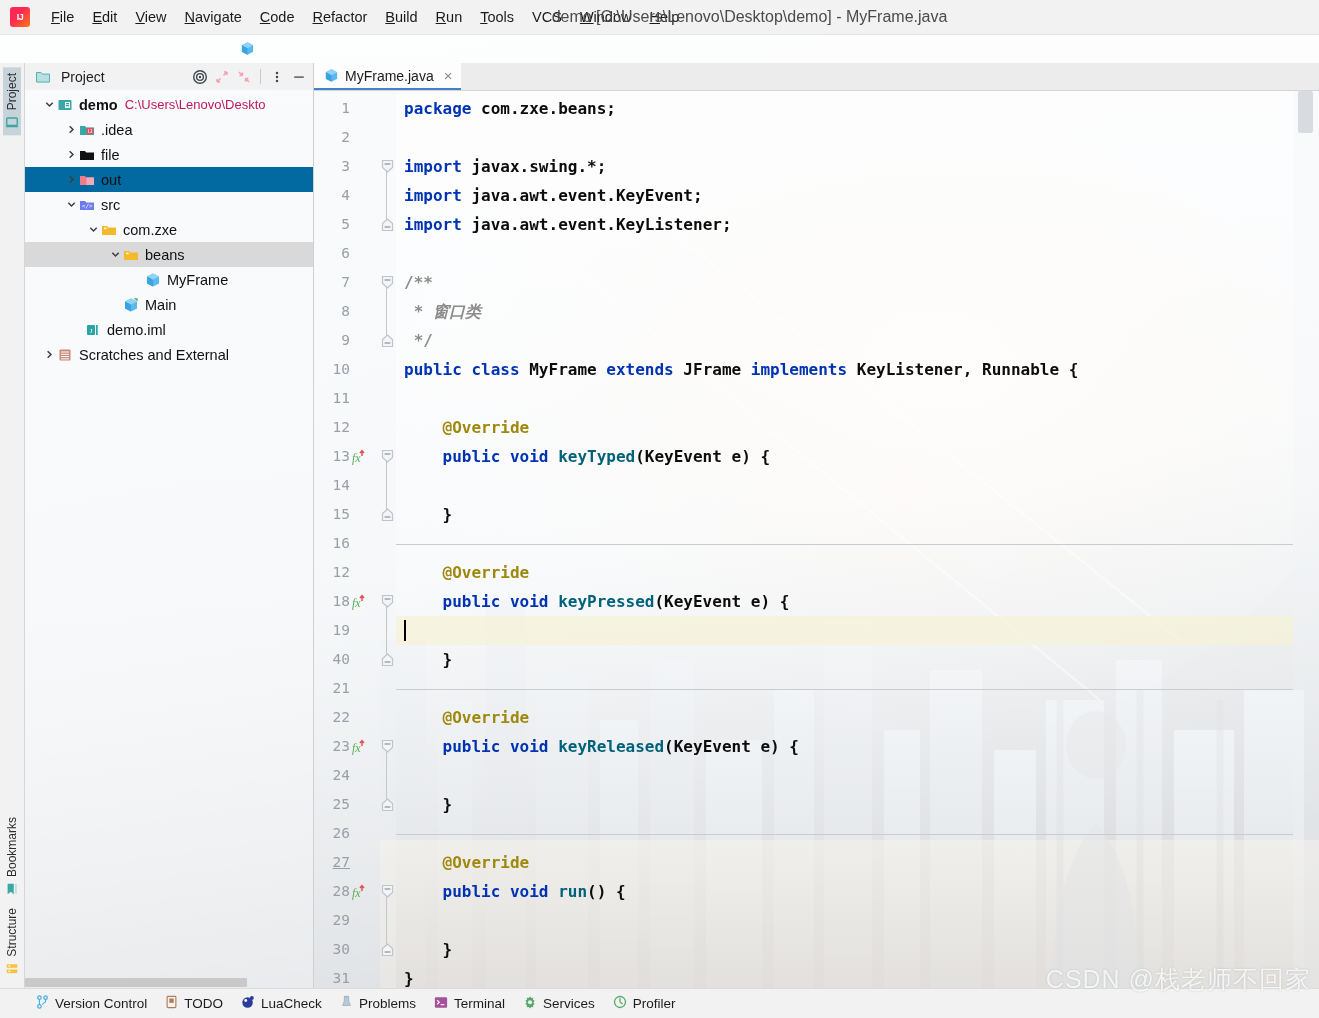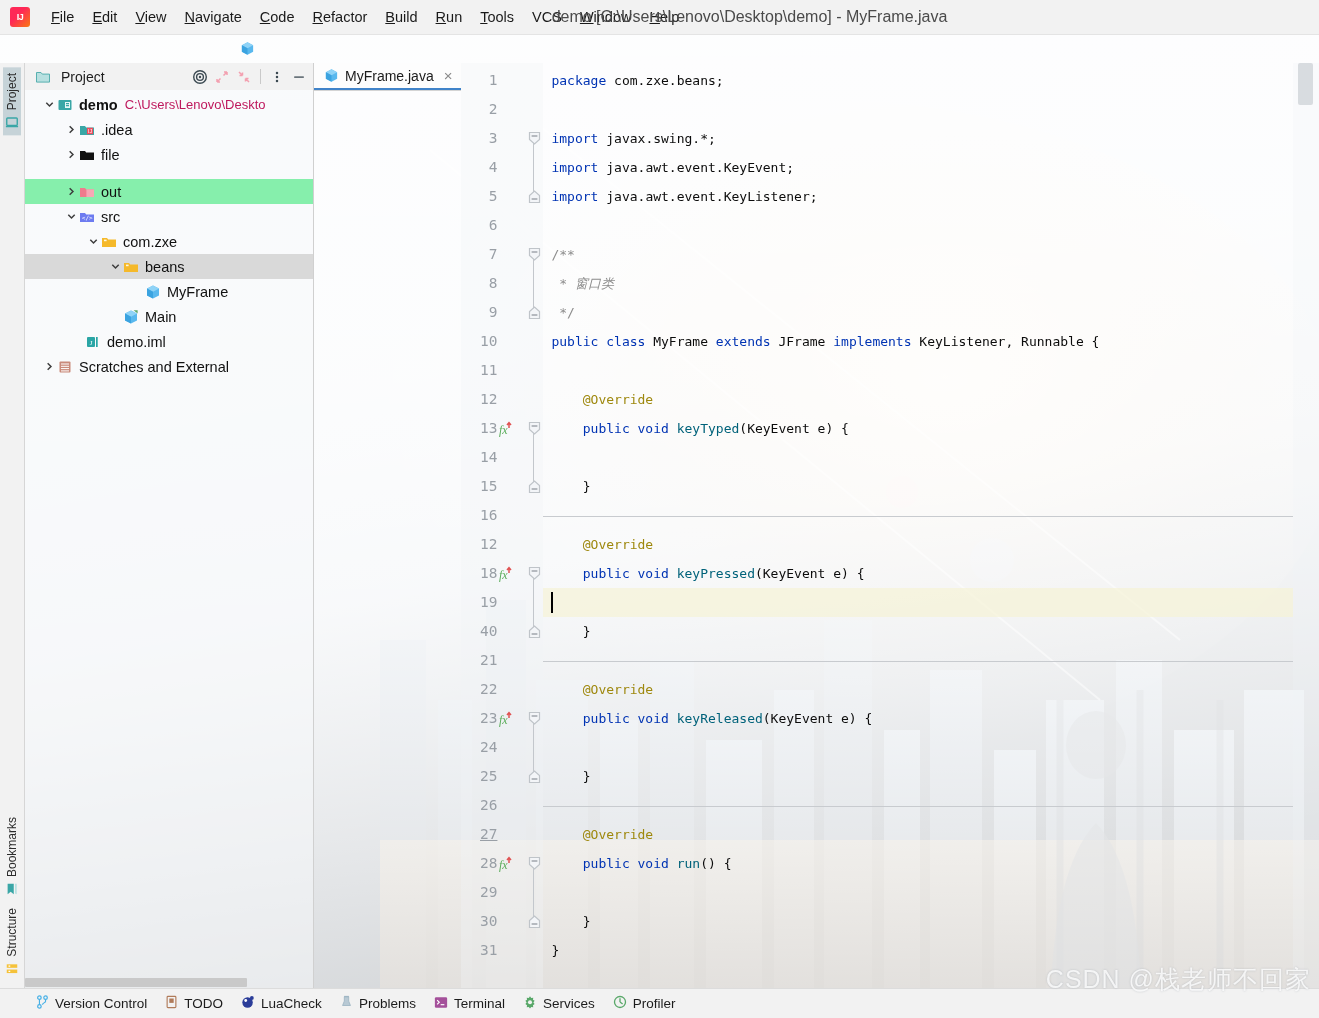--- a/index.html
+++ b/index.html
@@ -121,42 +121,42 @@
     flex: 1; overflow: hidden;
     padding-top: 2px;
     font-size: 14.5px;
     position: relative;
   }
   .trow {
     height: 25px; display: flex; align-items: center;
     white-space: nowrap; cursor: default; padding-right: 4px;
   }
   .trow.sel-focus { background: #d9d9d9; }
-  .trow.sel-soft  { background: #86efac; margin-top: 12px; }
+  .trow.sel-soft  { background: #0369a1; }
   .arrow {
     width: 16px; display:flex; align-items:center; justify-content:center;
     font-size: 11px; color:#3c3c3c; flex:none;
   }
   .arrow svg { display:block; }
   .tlabel { color: #111; }
   .tlabel.b { font-weight: bold; }
   .tpath { color: #be185d; font-size: 13px; margin-left: 7px; }
   .ticon { width: 17px; height: 17px; margin-right: 5px; flex:none; display:flex; align-items:center;}
 
   .panel-hscroll {
     height: 11px; min-height: 11px; position: relative; background: transparent;
   }
   .panel-hscroll .thumb {
     position: absolute; left: 0; top: 1px; height: 9px; width: 222px;
     background: #c9c9c9; border-radius: 1px;
   }
 
   
   .editor-col {
-    flex: 1; display: flex; flex-direction: row; min-width: 0;
+    flex: 1; display: flex; flex-direction: column; min-width: 0;
     position: relative; z-index: 2;
   }
   .tabbar {
     height: 28px; min-height: 28px;
     background: #ececec;
     display: flex; align-items: stretch;
     border-bottom: 1px solid #d4d4d4;
   }
   .etab {
     display: flex; align-items: center; gap: 6px;
@@ -197,24 +197,25 @@
   .fold-line {
     position: absolute; left: 72px; width: 1px; background: #c3c7cc;
   }
 
   .code {
     flex: 1; position: relative; min-width: 0; overflow: hidden;
   }
   .cline {
     position: absolute; left: 0; right: 16px; height: 29px; line-height: 29px;
     font-family: "DejaVu Sans Mono", monospace;
-    font-size: 13px;
+    font-size: 16px;
     white-space: pre;
     padding-left: 8px;
     color: #0c0c0c;
+    font-weight: bold;
   }
   .caret-line {
     position: absolute; left: -82px; right: 0; height: 29px;
     background: rgba(245,243,215,0.72);
   }
   .caret {
     position: absolute; width: 2px; height: 21px; background: #000; top: 4px;
   }
   .sep-line {
     position: absolute; left: 0; right: 0; height: 1px; background: #c8cbcf;

